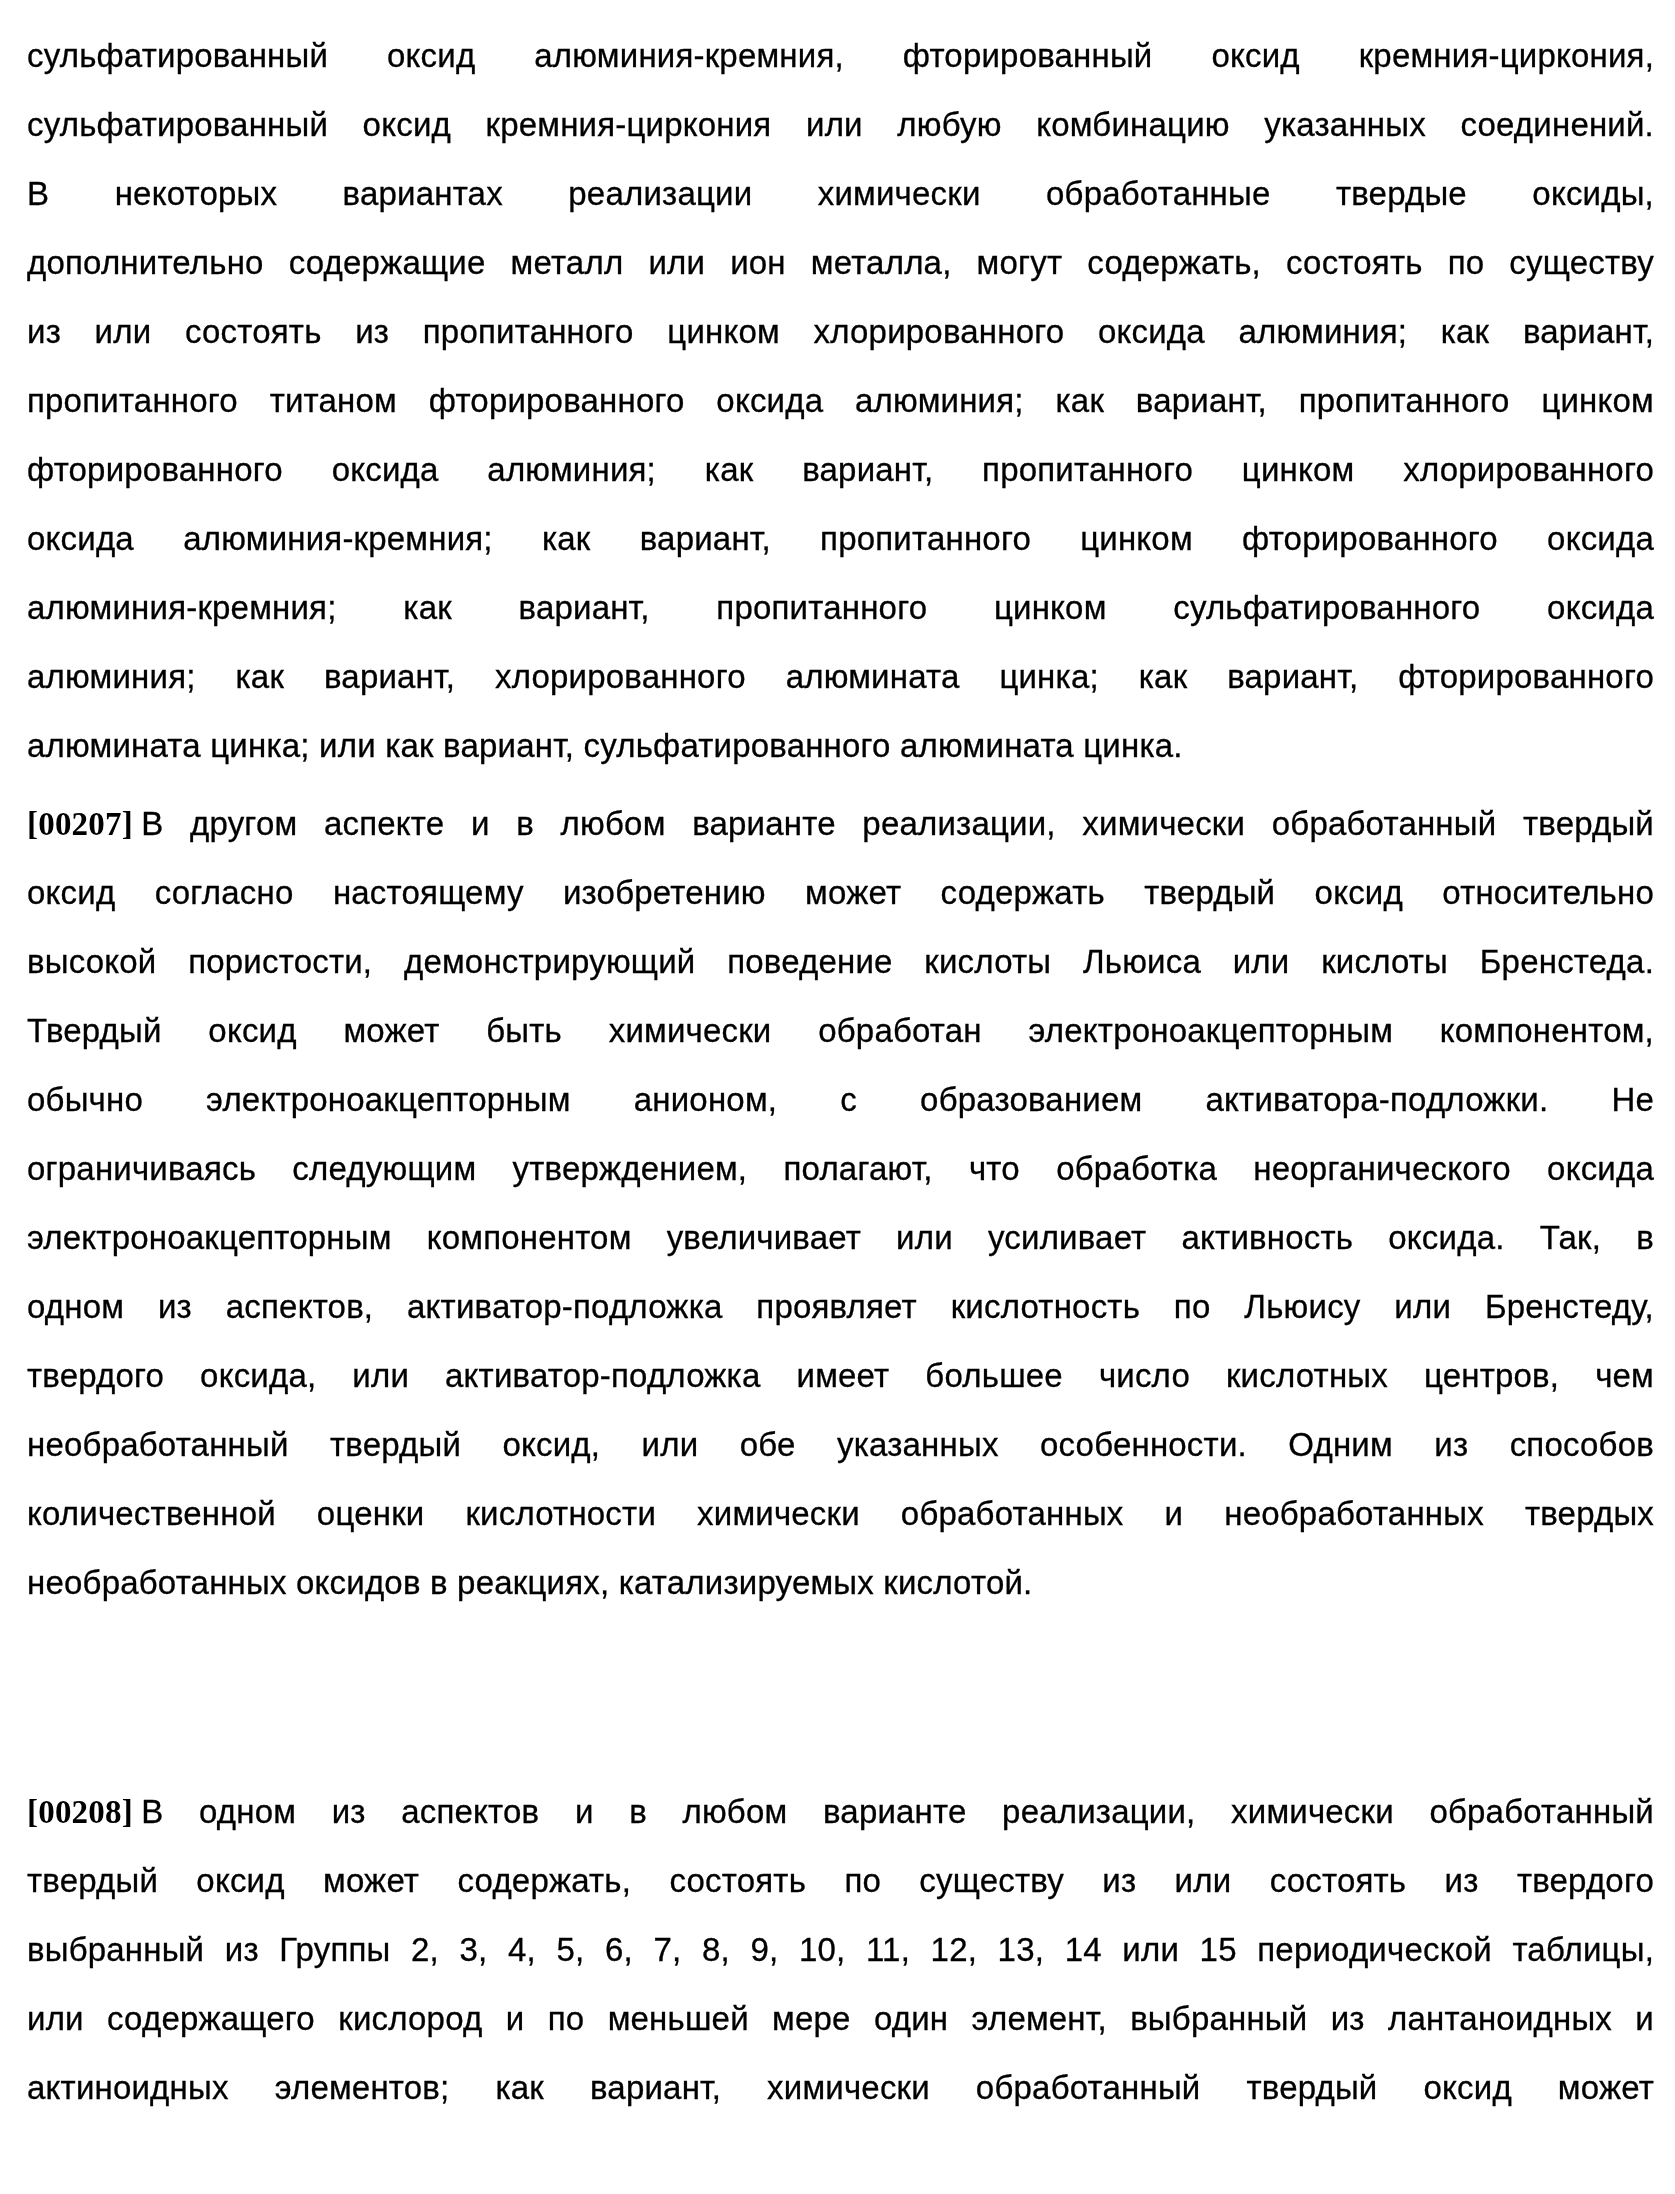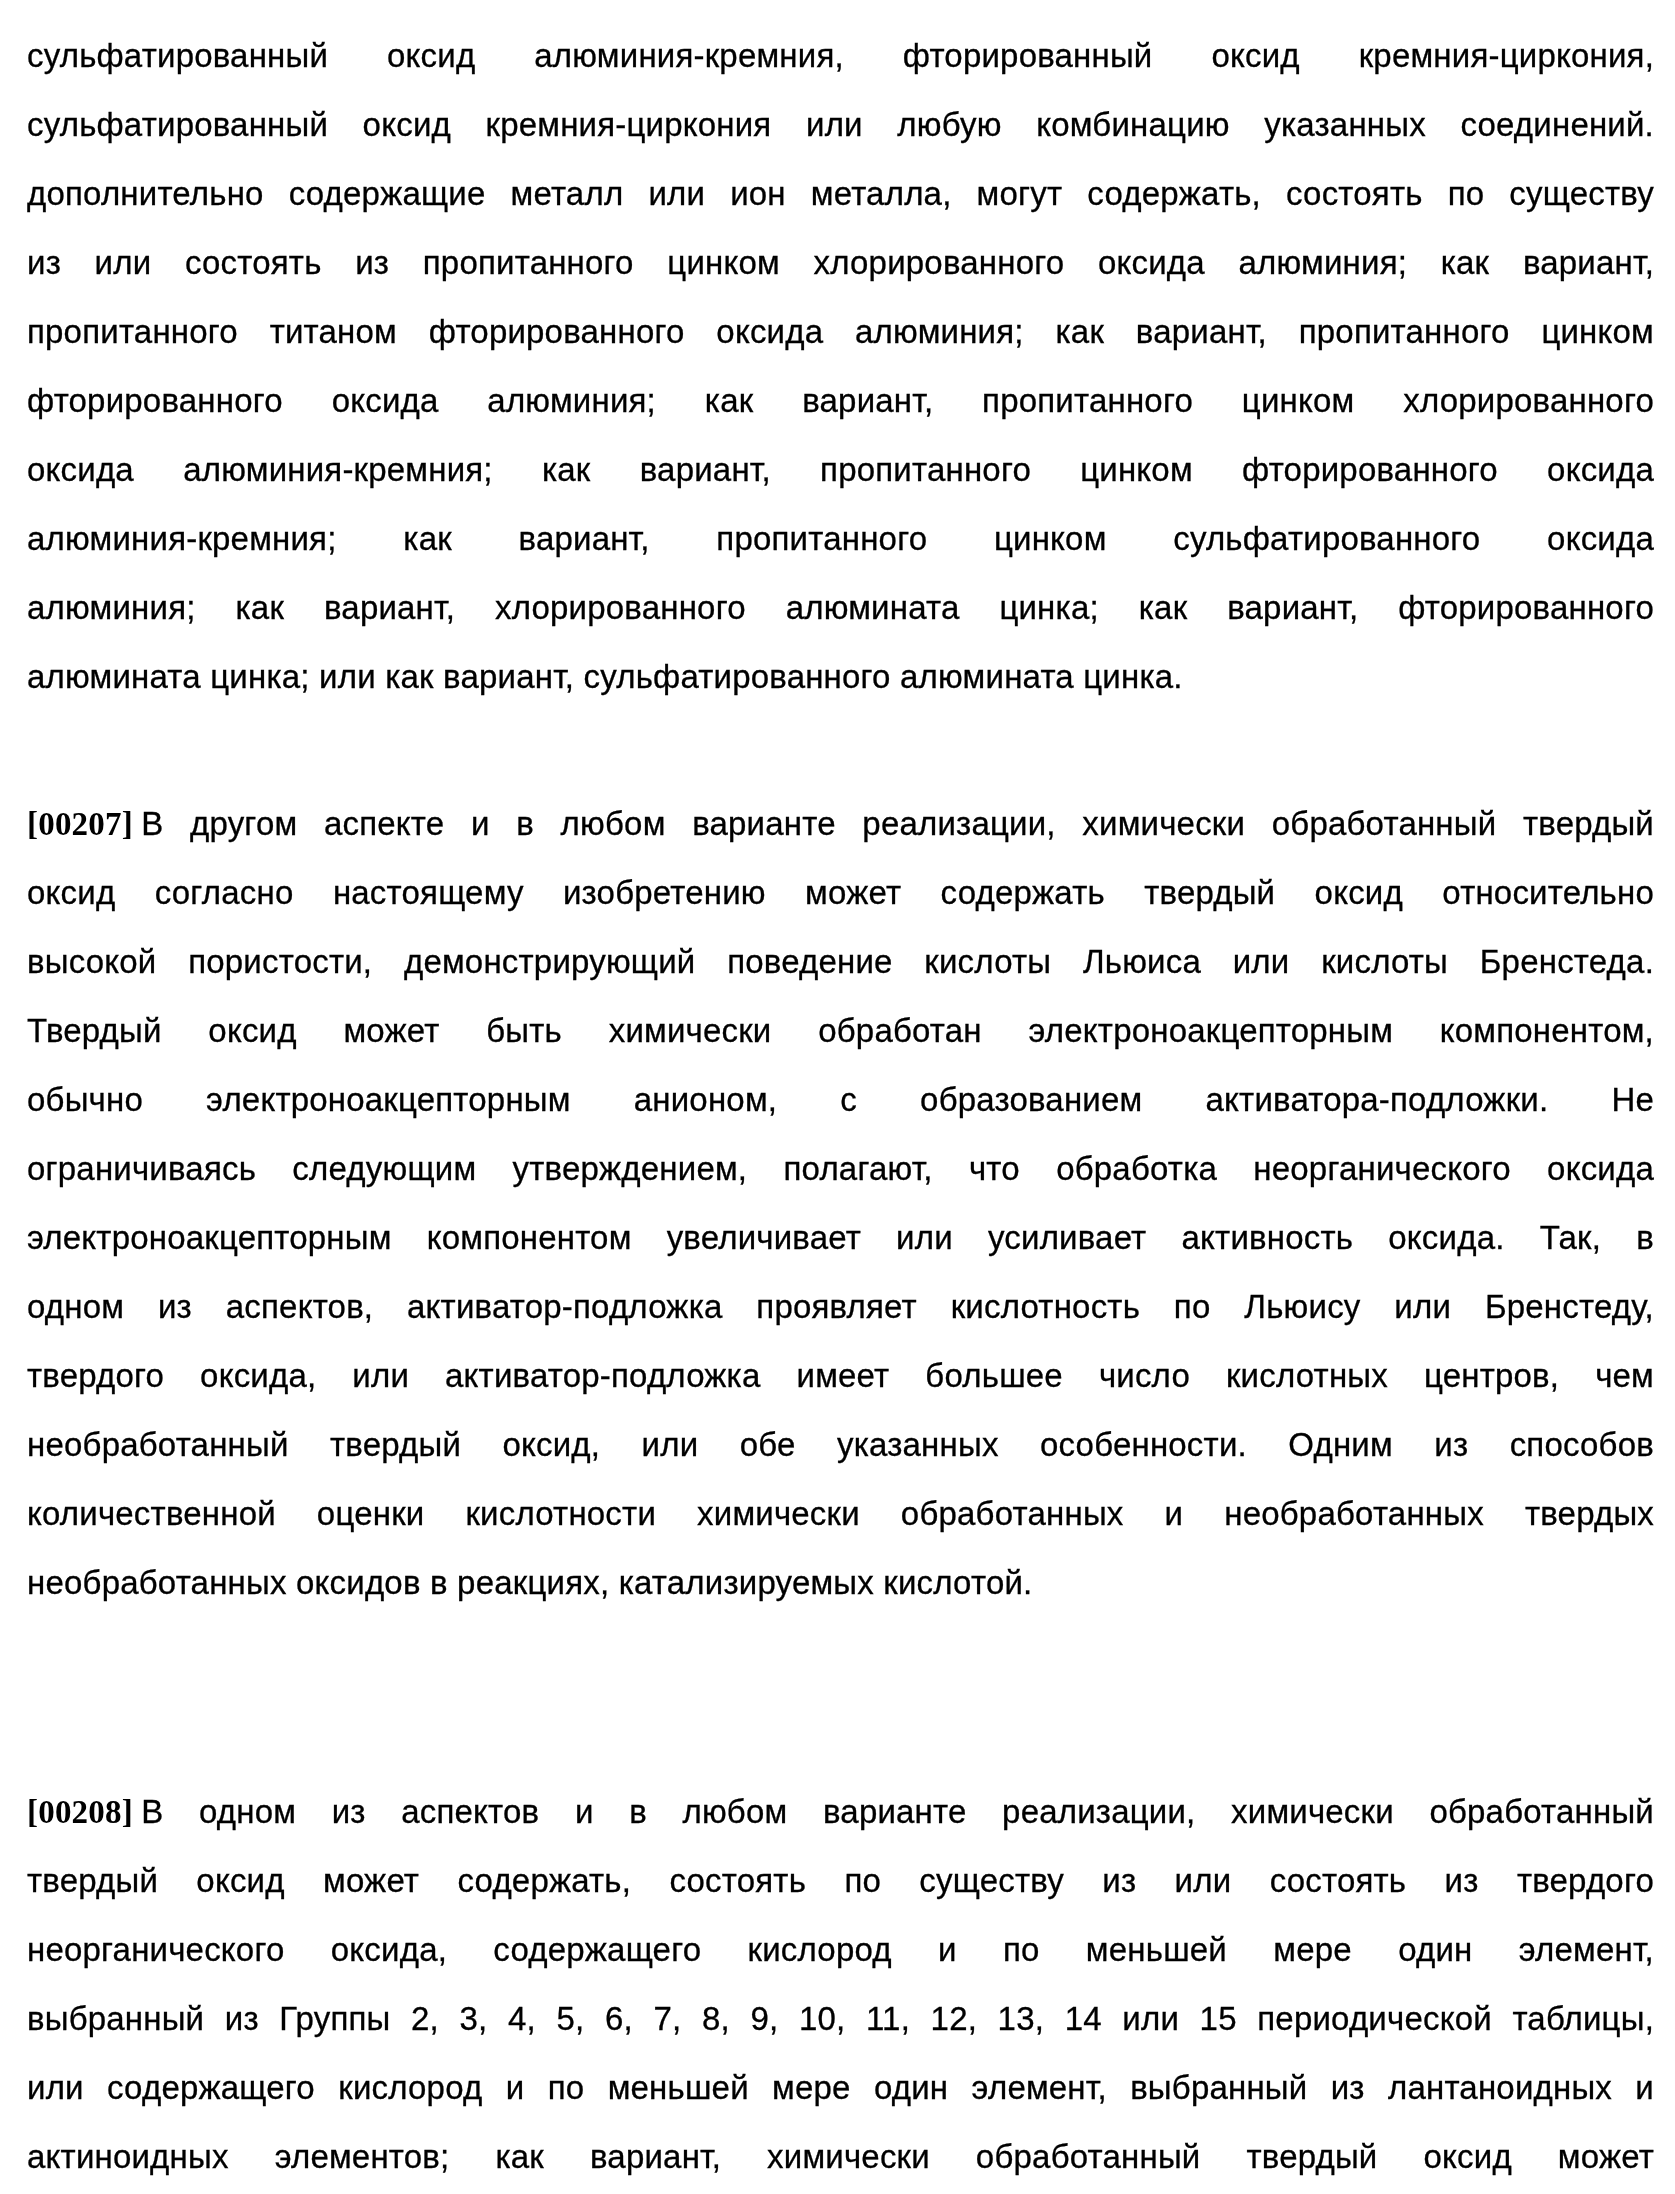--- a/index.html
+++ b/index.html
@@ -46,20 +46,21 @@
   #p3 { position: absolute; top: 1777px; left: 0; width: 100%; }
 </style>
 </head>
 <body>
 
 <div class="page">
 
   <div class="para" id="p1">
     <span class="line">сульфатированный оксид алюминия-кремния, фторированный оксид кремния-циркония,</span>
     <span class="line">сульфатированный оксид кремния-циркония или любую комбинацию указанных соединений.</span>
+    <span class="line">В некоторых вариантах реализации химически обработанные твердые оксиды,</span>
     <span class="line">дополнительно содержащие металл или ион металла, могут содержать, состоять по существу</span>
     <span class="line">из или состоять из пропитанного цинком хлорированного оксида алюминия; как вариант,</span>
     <span class="line">пропитанного титаном фторированного оксида алюминия; как вариант, пропитанного цинком</span>
     <span class="line">фторированного оксида алюминия; как вариант, пропитанного цинком хлорированного</span>
     <span class="line">оксида алюминия-кремния; как вариант, пропитанного цинком фторированного оксида</span>
     <span class="line">алюминия-кремния; как вариант, пропитанного цинком сульфатированного оксида</span>
     <span class="line">алюминия; как вариант, хлорированного алюмината цинка; как вариант, фторированного</span>
     <span class="line last">алюмината цинка; или как вариант, сульфатированного алюмината цинка.</span>
   </div>
 
@@ -74,20 +75,19 @@
     <span class="line">одном из аспектов, активатор-подложка проявляет кислотность по Льюису или Бренстеду,</span>
     <span class="line">твердого оксида, или активатор-подложка имеет большее число кислотных центров, чем</span>
     <span class="line">необработанный твердый оксид, или обе указанных особенности. Одним из способов</span>
     <span class="line">количественной оценки кислотности химически обработанных и необработанных твердых</span>
     <span class="line last">необработанных оксидов в реакциях, катализируемых кислотой.</span>
   </div>
 
   <div class="para" id="p3">
     <span class="line"><span class="num">[00208]</span><span>В одном из аспектов и в любом варианте реализации, химически обработанный</span></span>
     <span class="line">твердый оксид может содержать, состоять по существу из или состоять из твердого</span>
-    <span class="line">неорганического оксида, содержащего кислород и по меньшей мере один элемент,</span>
     <span class="line">выбранный из Группы 2, 3, 4, 5, 6, 7, 8, 9, 10, 11, 12, 13, 14 или 15 периодической таблицы,</span>
     <span class="line">или содержащего кислород и по меньшей мере один элемент, выбранный из лантаноидных и</span>
     <span class="line">актиноидных элементов; как вариант, химически обработанный твердый оксид может</span>
   </div>
 
 </div>
 
 
 </body></html>

